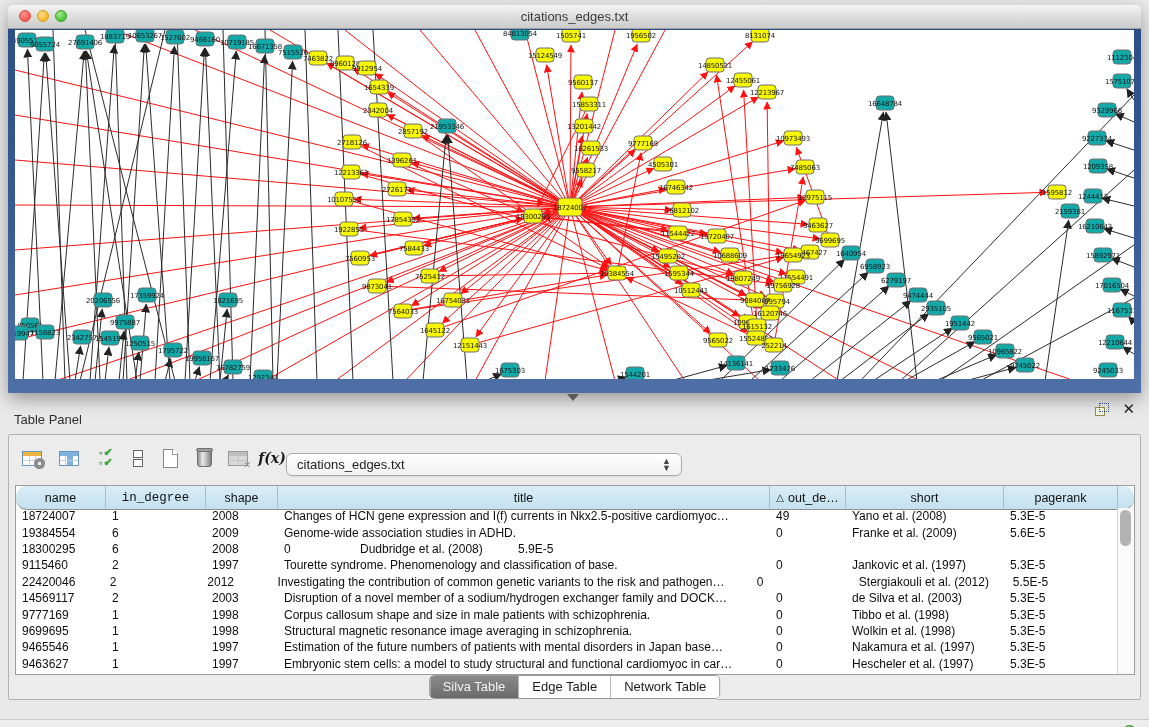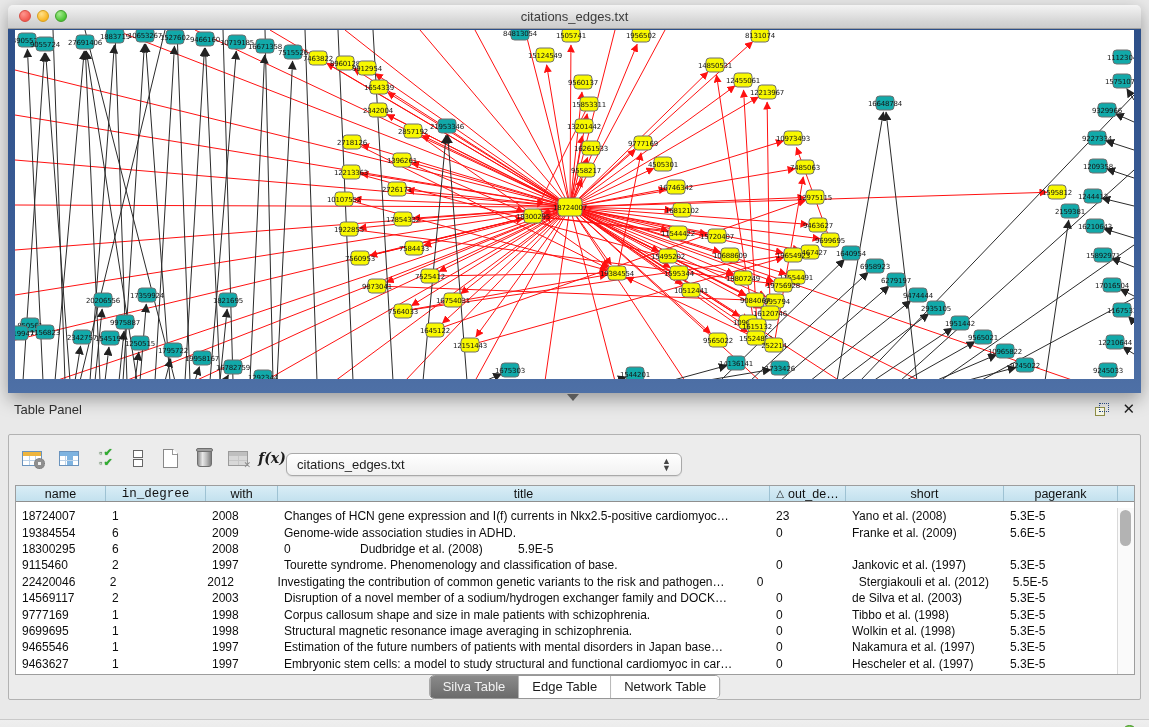--- a/index.html
+++ b/index.html
@@ -22,21 +22,21 @@
   #net-svg line.bk{stroke:#2b2b2b;stroke-width:1;}
   #net-svg rect.nd{stroke:#6e6e6e;stroke-width:1;}
   #net-svg rect.t{fill:#12a9a9;}
   #net-svg rect.y{fill:#f8f800;}
   #net-svg text.lb{font-size:7px;fill:#151515;text-anchor:middle;font-family:"DejaVu Sans",sans-serif;letter-spacing:-0.2px;}
   
   #split-handle{position:absolute;left:567px;top:394px;width:0;height:0;
     border-left:6px solid transparent;border-right:6px solid transparent;border-top:7px solid #5a5a5a;}
   
   #panel-titlebar{position:absolute;left:0;top:399px;width:100%;height:22px;}
-  #panel-title{position:absolute;left:14px;top:3px;font-size:13px;color:#2e2e2e;}
+  #panel-title{position:absolute;left:14px;top:13px;font-size:13px;color:#2e2e2e;}
   #panel-float{position:absolute;right:40px;top:4px;width:14px;height:13px;}
   #panel-float .sq1{position:absolute;left:0;bottom:0;width:8px;height:7px;border:1px solid #8c8c45;background:#f4f4e4;}
   #panel-float .sq2{position:absolute;right:0;top:0;width:8px;height:7px;border:1px dotted #27477e;background:transparent;}
   #panel-close{position:absolute;right:14px;top:1px;font-size:15px;font-weight:bold;color:#1b1b1b;cursor:default;}
   #table-panel{position:absolute;left:8px;top:434px;width:1133px;height:266px;background:#ececec;
     border:1px solid #b2b2b2;border-radius:2px;box-sizing:border-box;}
   
   #tbl-toolbar{position:absolute;left:0;top:4px;height:38px;width:100%;}
   .ic{position:absolute;top:4px;width:30px;height:30px;display:flex;align-items:center;justify-content:center;}
   .tblico{position:relative;width:20px;height:15px;background:#ffffff;border:1px solid #6a93bd;box-sizing:border-box;
@@ -60,21 +60,21 @@
   .trashico{position:relative;width:13px;height:15px;border-radius:2px 2px 3px 3px;
     background:linear-gradient(90deg,#8f8f8f,#e8e8e8 35%,#bdbdbd 65%,#7d7d7d);border:1px solid #6f6f6f;}
   .trashico:before{content:"";position:absolute;left:-2px;top:-3px;width:15px;height:2px;background:#9e9e9e;border:1px solid #6f6f6f;border-radius:2px;}
   .fx{font-family:"DejaVu Serif","Liberation Serif",serif;font-style:italic;font-weight:bold;font-size:14px;color:#1c1c1c;}
   #net-select{position:absolute;left:277px;top:14px;width:396px;height:23px;background:linear-gradient(#ffffff,#f1f1f1);
     border:1px solid #a9a9a9;border-radius:6px;box-sizing:border-box;font-size:13px;color:#1d1d1d;
     display:flex;align-items:center;padding:0 10px;box-shadow:0 1px 1px rgba(0,0,0,.08);}
   #net-select .arrows{margin-left:auto;font-size:9px;color:#444;line-height:7px;text-align:center;}
   
   #data-table{position:absolute;left:6px;top:50px;width:1120px;height:190px;background:#ffffff;border:1px solid #9d9d9d;box-sizing:border-box;}
-  #thead{display:flex;height:16px;background:linear-gradient(#d9edf6,#c3e1ee);border-bottom:1px solid #8f8f8f;box-sizing:border-box;}
+  #thead{display:flex;height:24px;background:linear-gradient(#d9edf6,#c3e1ee);border-bottom:1px solid #8f8f8f;box-sizing:border-box;border-radius:11px;}
   .th{box-sizing:border-box;border-right:1px solid #9ec2d3;font-size:12.5px;color:#111;display:flex;
     align-items:center;justify-content:center;white-space:nowrap;overflow:hidden;}
   .th .sort{margin-right:4px;font-size:10px;color:#222;}
   #tbody{position:absolute;left:0;top:22px;right:16px;bottom:0;overflow:hidden;}
   .tr{display:flex;height:16.4px;align-items:center;}
   .td{box-sizing:border-box;padding-left:6px;font-size:12px;color:#0d0d0d;white-space:nowrap;overflow:hidden;}
   
   #vscroll{position:absolute;right:0;top:22px;bottom:0;width:16px;background:#fafafa;border-left:1px solid #d9d9d9;}
   #vthumb{position:absolute;left:2px;top:2px;width:11px;height:36px;border-radius:6px;background:#b3b3b3;}
   
@@ -598,21 +598,21 @@
 
   <div id="data-table">
     <div id="thead">
         <div class="th" style="width: 90px;">
           <span>name</span>
         </div>
         <div class="th" style="width: 100px; font-family: Liberation Mono, monospace;">
           <span>in_degree</span>
         </div>
         <div class="th" style="width: 72px;">
-          <span>with</span>
+          <span>shape</span>
         </div>
         <div class="th" style="width: 492px;">
           <span>title</span>
         </div>
         <div class="th" style="width: 76px;">
           <span class="sort">△</span>
           <span>out_de…</span>
         </div>
         <div class="th" style="width: 158px;">
           <span>short</span>
@@ -620,21 +620,21 @@
         <div class="th" style="width: 114px;">
           <span>pagerank</span>
         </div>
       </div>
     <div id="tbody">
         <div class="tr">
           <div class="td" style="width: 90px;">18724007</div>
           <div class="td" style="width: 100px;">1</div>
           <div class="td" style="width: 72px;">2008</div>
           <div class="td" style="width: 492px;">Changes of HCN gene expression and I(f) currents in Nkx2.5-positive cardiomyoc…</div>
-          <div class="td" style="width: 76px;">23</div>
+          <div class="td" style="width: 76px;">49</div>
           <div class="td" style="width: 158px;">Yano et al. (2008)</div>
           <div class="td" style="width: 114px;">5.3E-5</div>
         </div>
         <div class="tr">
           <div class="td" style="width: 90px;">19384554</div>
           <div class="td" style="width: 100px;">6</div>
           <div class="td" style="width: 72px;">2009</div>
           <div class="td" style="width: 492px;">Genome-wide association studies in ADHD.</div>
           <div class="td" style="width: 76px;">0</div>
           <div class="td" style="width: 158px;">Franke et al. (2009)</div>

